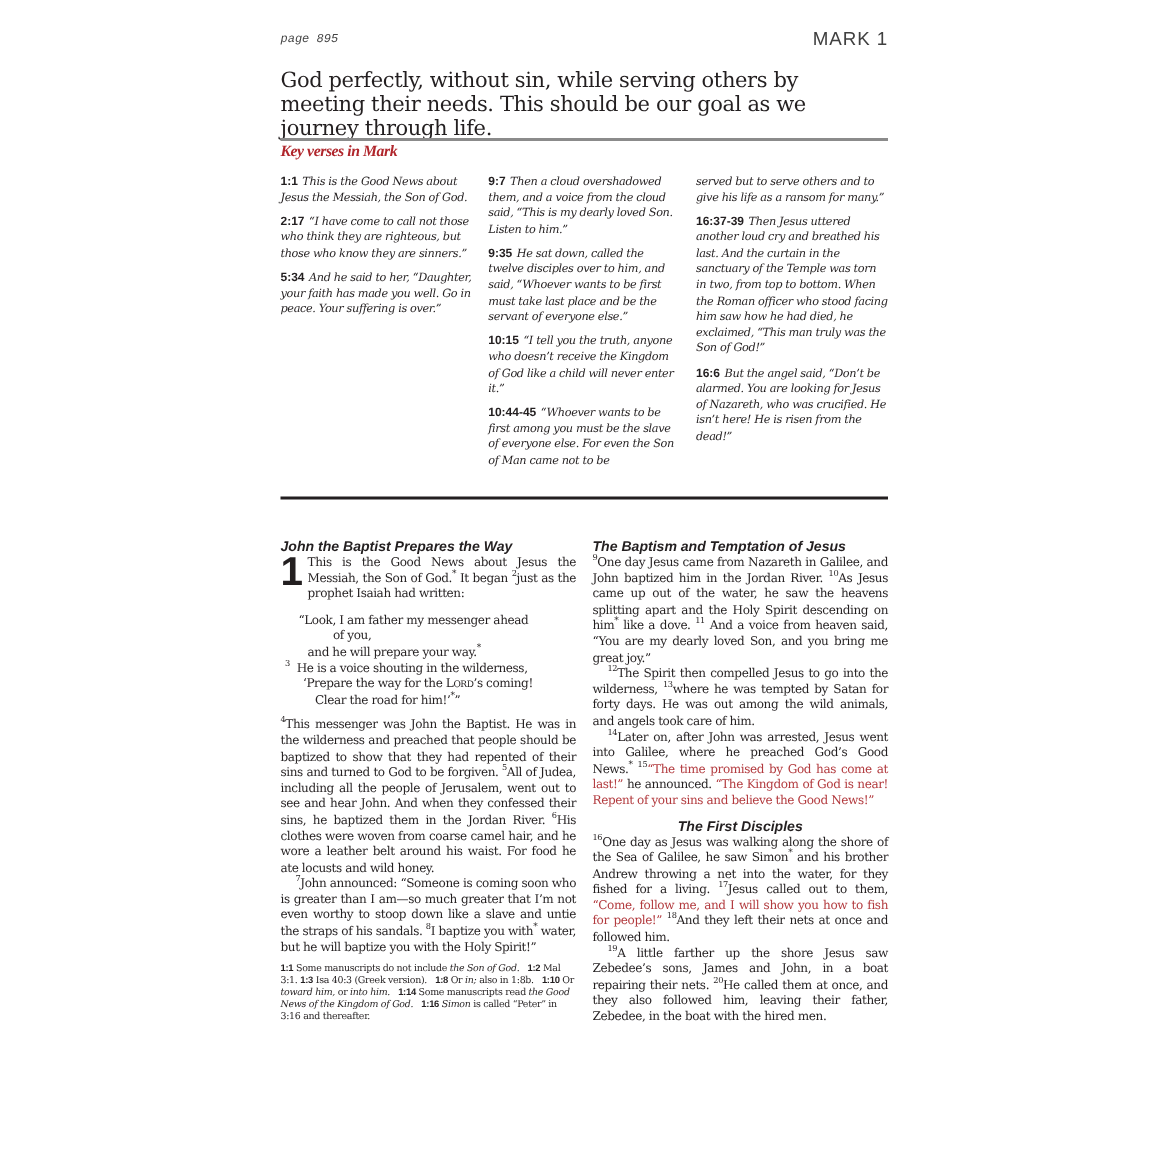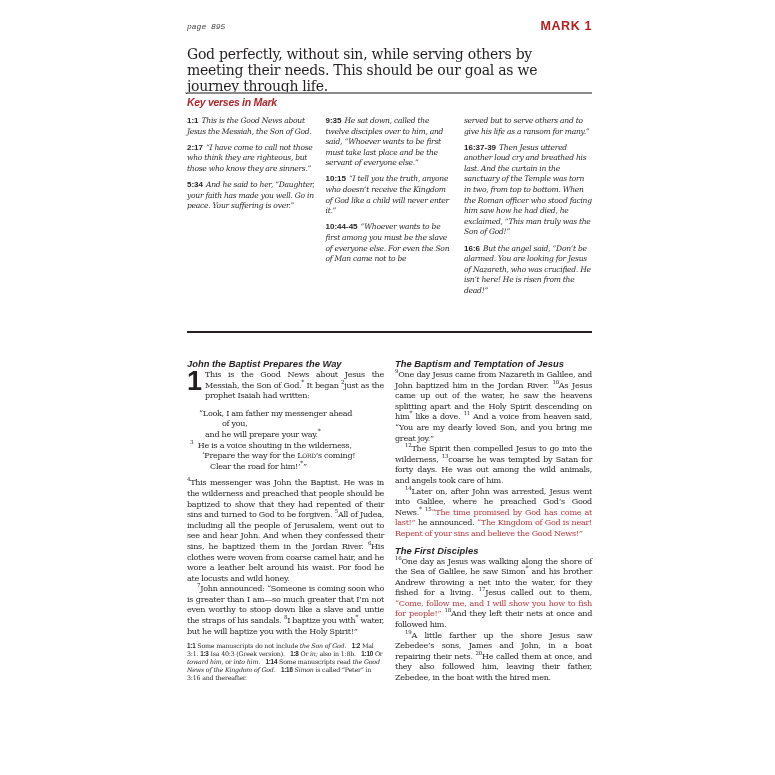--- a/index.html
+++ b/index.html
@@ -1,32 +1,32 @@
 <!DOCTYPE html>
 <html><head>
 <meta charset="utf-8">
 <style>
   html, body { margin:0; padding:0; background:#ffffff; }
   body { width:775px; height:775px; position:relative; overflow:hidden; color:#231f20; }
   .page { position:absolute; left:187px; top:0; width:405px; }
   .running-head { position:absolute; left:0; top:22px; width:405px; height:14px; }
   .page-num { position:absolute; left:0; top:0; font-family:Liberation Mono, monospace; font-style:italic; font-size:8px; color:#444; }
-  .book-title { position:absolute; right:0; top:-3px; font-family:"Liberation Sans", sans-serif; font-weight:bold; font-size:12.5px; letter-spacing:0.6px; color:#b91c1c; }
+  .book-title { position:absolute; right:0; top:-3px; font-family:"Liberation Sans", sans-serif; font-weight:normal; font-size:12.5px; letter-spacing:0.6px; color:#404040; }
   .intro { position:absolute; left:0; top:46px; width:405px; font-family:"DejaVu Serif", serif; font-size:14px; line-height:16px; color:#231f20; letter-spacing:-0.25px; }
   .kv-rule-top { position:absolute; left:0; top:92px; width:405px; height:2px; background:#8b8b8b; }
-  .kv-title { position:absolute; left:0; top:96px; font-family:Liberation Sans, sans-serif; font-style:italic; font-weight:bold; font-size:10.5px; color:#b0262c; letter-spacing:-0.3px; }
+  .kv-title { position:absolute; left:0; top:96px; font-family:Liberation Serif, serif; font-style:italic; font-weight:bold; font-size:10.5px; color:#b0262c; letter-spacing:-0.3px; }
   .kv-cols { position:absolute; left:0; top:116px; width:405px; display:flex; justify-content:space-between; }
   .kv-col { width:128px; }
   .kv-item { font-family:"DejaVu Serif", serif; font-style:italic; font-size:7.55px; line-height:10.6px; letter-spacing:-0.25px; color:#231f20; margin-bottom:5.5px; }
   .kv-ref { font-family:"Liberation Sans", sans-serif; font-style:normal; font-weight:bold; font-size:8px; margin-right:3px; letter-spacing:0; }
   .kv-rule-bottom { position:absolute; left:0; top:331px; width:405px; height:1.5px; background:#231f20; }
   .text-cols { position:absolute; left:0; top:358px; width:405px; display:flex; justify-content:space-between; }
   .text-col { width:197px; }
   .heading { font-family:"Liberation Sans", sans-serif; font-style:italic; font-weight:bold; font-size:9.4px; line-height:11px; color:#231f20; margin:0 0 1px 0; }
-  .heading.spaced { margin-top:5px; }
+  .heading.spaced { margin-top:5px;text-align:center; }
   .para { font-family:"DejaVu Serif", serif; font-size:8.05px; line-height:10.6px; text-align:justify; letter-spacing:-0.28px; color:#231f20; margin:0; }
   .para.indent { text-indent:10px; }
   .chap-wrap { position:relative; }
   .chap-num { float:left; font-family:"Liberation Sans", sans-serif; font-weight:bold; font-size:27px; line-height:21px; margin:1px 3px 0 0; color:#231f20; }
   .poetry { font-family:"DejaVu Serif", serif; font-size:8.05px; line-height:10.6px; letter-spacing:-0.28px; margin:7px 0 6px 0; }
   .pl1 { padding-left:12px; }
   .pl2 { padding-left:35px; }
   .pl0 { padding-left:3px; }
   sup, .vnum { font-size:5.5px; vertical-align:super; line-height:0; }
   .fn-mark { font-size:6px; vertical-align:super; line-height:0; }
@@ -51,20 +51,21 @@
   <div class="kv-rule-top"></div>
   <div class="kv-title">Key verses in Mark</div>
 
   <div class="kv-cols">
     <div class="kv-col">
       <div class="kv-item"><span class="kv-ref">1:1</span><span>This is the Good News about Jesus the Messiah, the Son of God.</span></div>
       <div class="kv-item"><span class="kv-ref">2:17</span><span>“I have come to call not those who think they are righteous, but those who know they are sinners.”</span></div>
       <div class="kv-item"><span class="kv-ref">5:34</span><span>And he said to her, “Daughter, your faith has made you well. Go in peace. Your suffering is over.”</span></div>
     </div>
     <div class="kv-col">
+      <div class="kv-item"><span class="kv-ref">9:7</span><span>Then a cloud overshadowed them, and a voice from the cloud said, “This is my dearly loved Son. Listen to him.”</span></div>
       <div class="kv-item"><span class="kv-ref">9:35</span><span>He sat down, called the twelve disciples over to him, and said, “Whoever wants to be first must take last place and be the servant of everyone else.”</span></div>
       <div class="kv-item"><span class="kv-ref">10:15</span><span>“I tell you the truth, anyone who doesn’t receive the Kingdom of God like a child will never enter it.”</span></div>
       <div class="kv-item"><span class="kv-ref">10:44-45</span><span>“Whoever wants to be first among you must be the slave of everyone else. For even the Son of Man came not to be</span></div>
     </div>
     <div class="kv-col">
       <div class="kv-item"><span>served but to serve others and to give his life as a ransom for many.”</span></div>
       <div class="kv-item"><span class="kv-ref">16:37-39</span><span>Then Jesus uttered another loud cry and breathed his last. And the curtain in the sanctuary of the Temple was torn in two, from top to bottom. When the Roman officer who stood facing him saw how he had died, he exclaimed, “This man truly was the Son of God!”</span></div>
       <div class="kv-item"><span class="kv-ref">16:6</span><span>But the angel said, “Don’t be alarmed. You are looking for Jesus of Nazareth, who was crucified. He isn’t here! He is risen from the dead!”</span></div>
     </div>
   </div>
@@ -101,21 +102,21 @@
         <span><span class="fn-ref">1:10</span> <span>Or </span><span class="it">toward him,</span><span> or </span><span class="it">into him.</span></span>&nbsp;&nbsp;
         <span><span class="fn-ref">1:14</span> <span>Some manuscripts read </span><span class="it">the Good News of the Kingdom of God.</span></span>&nbsp;&nbsp;
         <span><span class="fn-ref">1:16</span> <span class="it">Simon</span><span> is called “Peter” in 3:16 and thereafter.</span></span>
       </div>
     </div>
 
     <div class="text-col">
       <div class="heading">The Baptism and Temptation of Jesus</div>
       <p class="para"><span class="vnum">9</span><span>One day Jesus came from Nazareth in Galilee, and John baptized him in the Jordan River. </span><span class="vnum">10</span><span>As Jesus came up out of the water, he saw the heavens splitting apart and the Holy Spirit descending on him</span><span class="fn-mark">*</span><span> like a dove. </span><span class="vnum">11</span> <span>And a voice from heaven said, “You are my dearly loved Son, and you bring me great joy.”</span></p>
 
-      <p class="para indent"><span class="vnum">12</span><span>The Spirit then compelled Jesus to go into the wilderness, </span><span class="vnum">13</span><span>coarse he was tempted by Satan for forty days. He was out among the wild animals, and angels took care of him.</span></p>
+      <p class="para indent"><span class="vnum">12</span><span>The Spirit then compelled Jesus to go into the wilderness, </span><span class="vnum">13</span><span>where he was tempted by Satan for forty days. He was out among the wild animals, and angels took care of him.</span></p>
 
       <p class="para indent"><span class="vnum">14</span><span>Later on, after John was arrested, Jesus went into Galilee, where he preached God’s Good News.</span><span class="fn-mark">*</span> <span class="vnum">15</span><span class="red">“The time promised by God has come at last!”</span><span> he announced. </span><span class="red">“The Kingdom of God is near! Repent of your sins and believe the Good News!”</span></p>
 
       <div class="heading spaced">The First Disciples</div>
       <p class="para"><span class="vnum">16</span><span>One day as Jesus was walking along the shore of the Sea of Galilee, he saw Simon</span><span class="fn-mark">*</span><span> and his brother Andrew throwing a net into the water, for they fished for a living. </span><span class="vnum">17</span><span>Jesus called out to them, </span><span class="red">“Come, follow me, and I will show you how to fish for people!”</span> <span class="vnum">18</span><span>And they left their nets at once and followed him.</span></p>
 
       <p class="para indent"><span class="vnum">19</span><span>A little farther up the shore Jesus saw Zebedee’s sons, James and John, in a boat repairing their nets. </span><span class="vnum">20</span><span>He called them at once, and they also followed him, leaving their father, Zebedee, in the boat with the hired men.</span></p>
     </div>
 
   </div>

